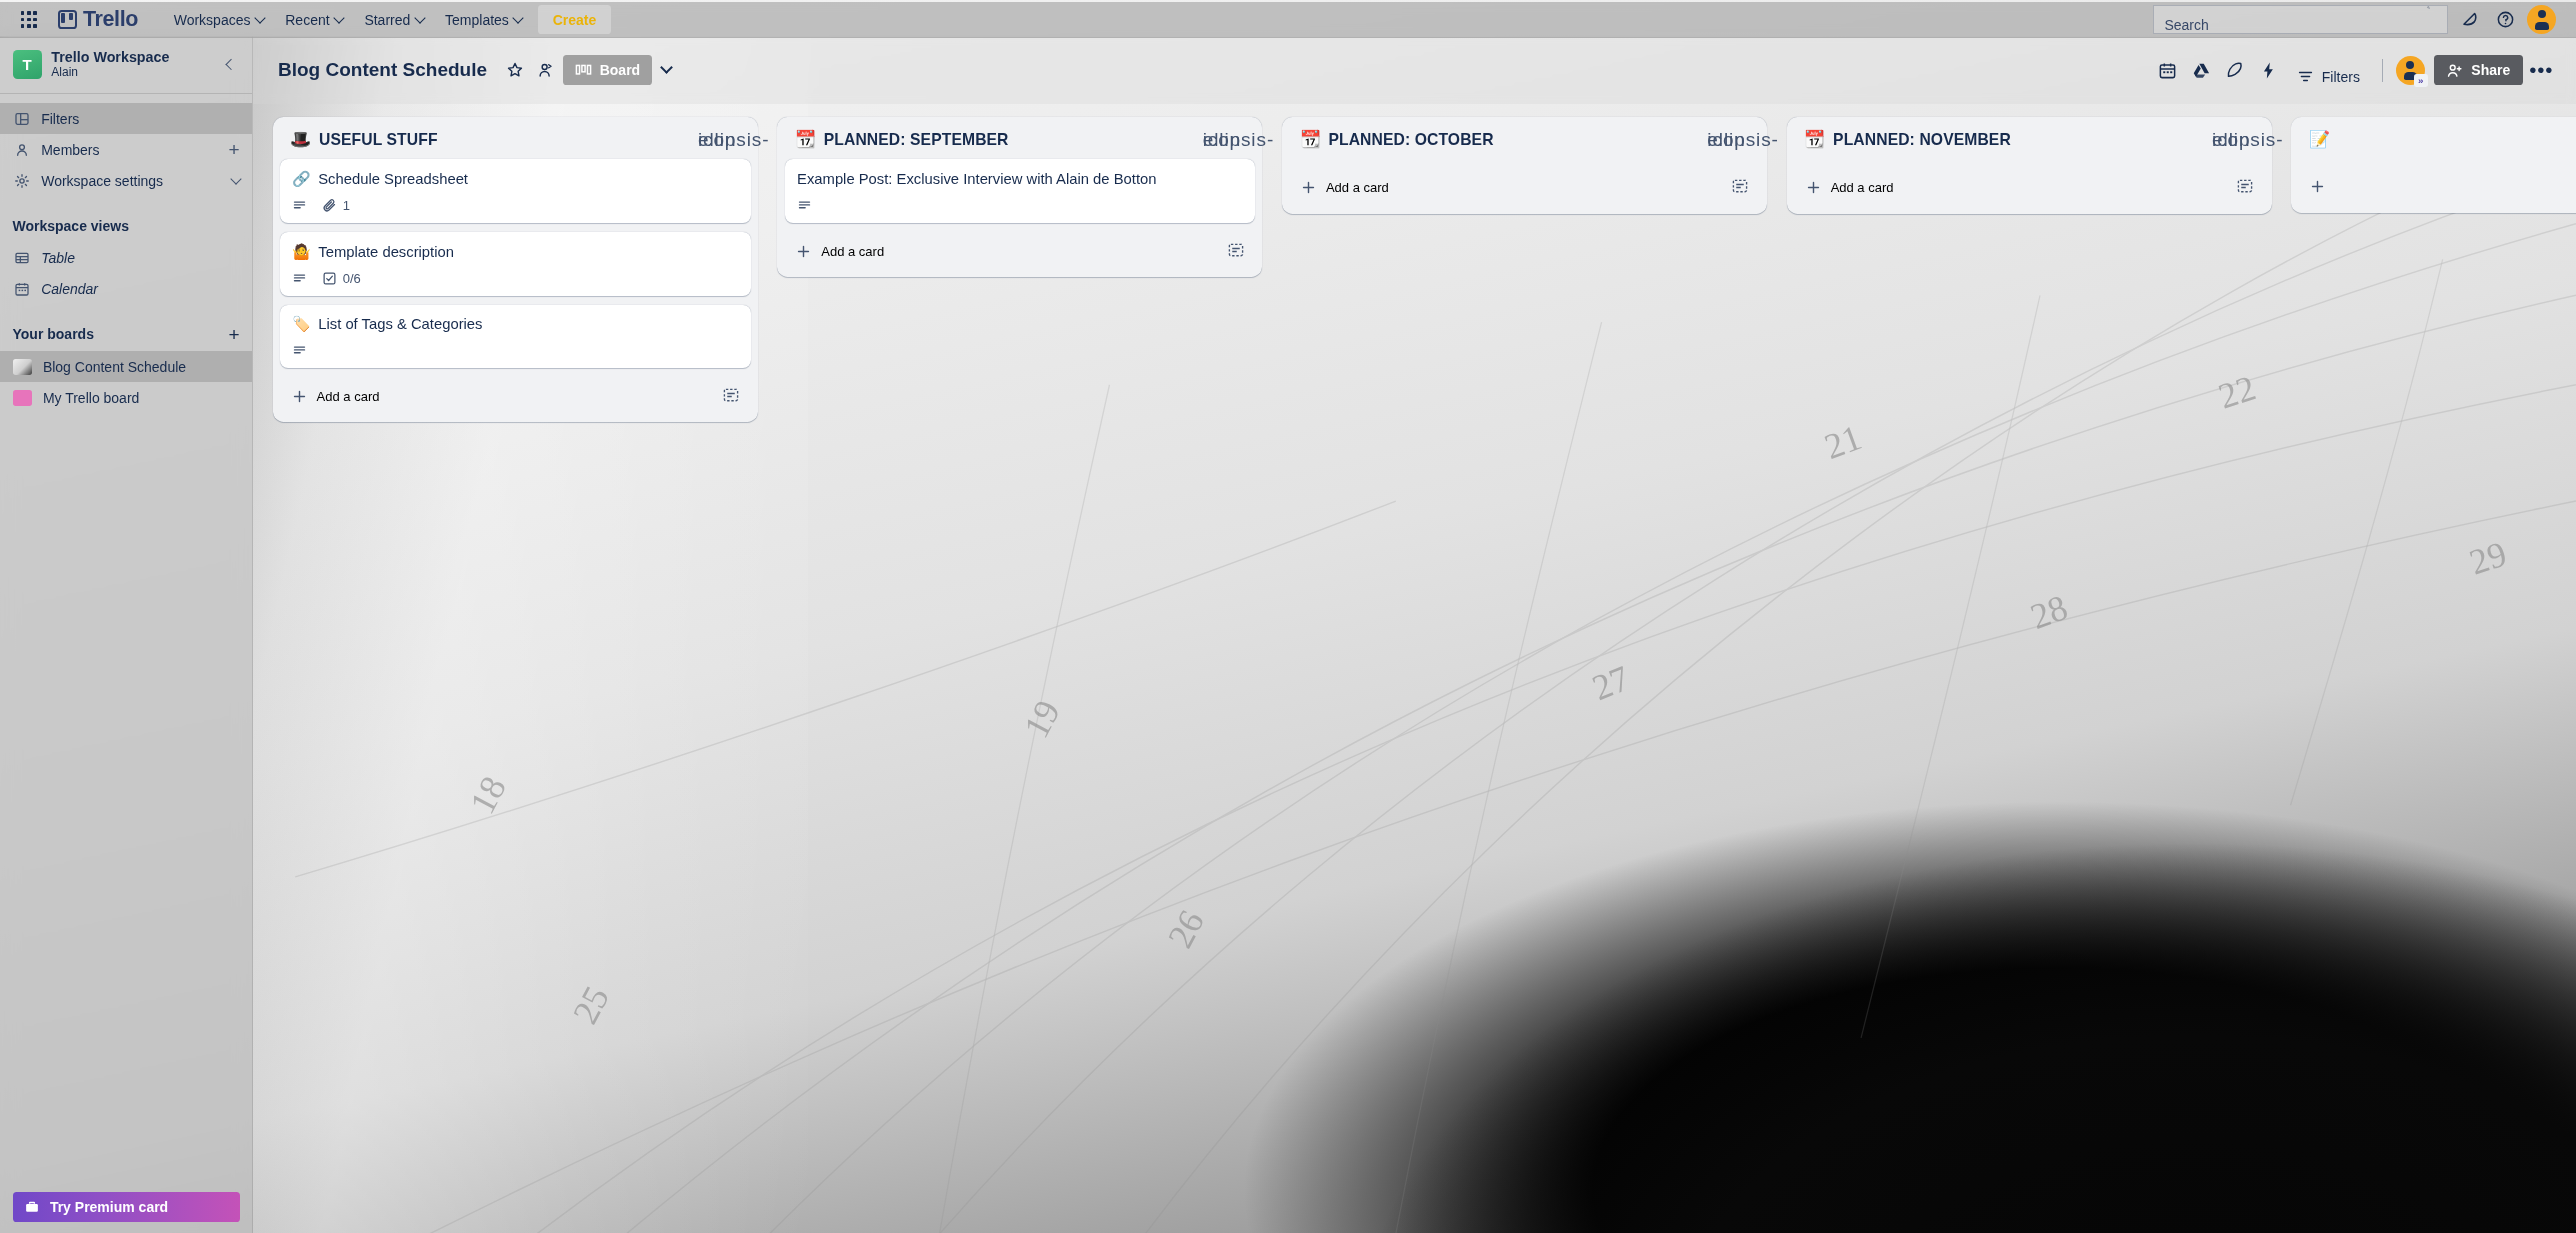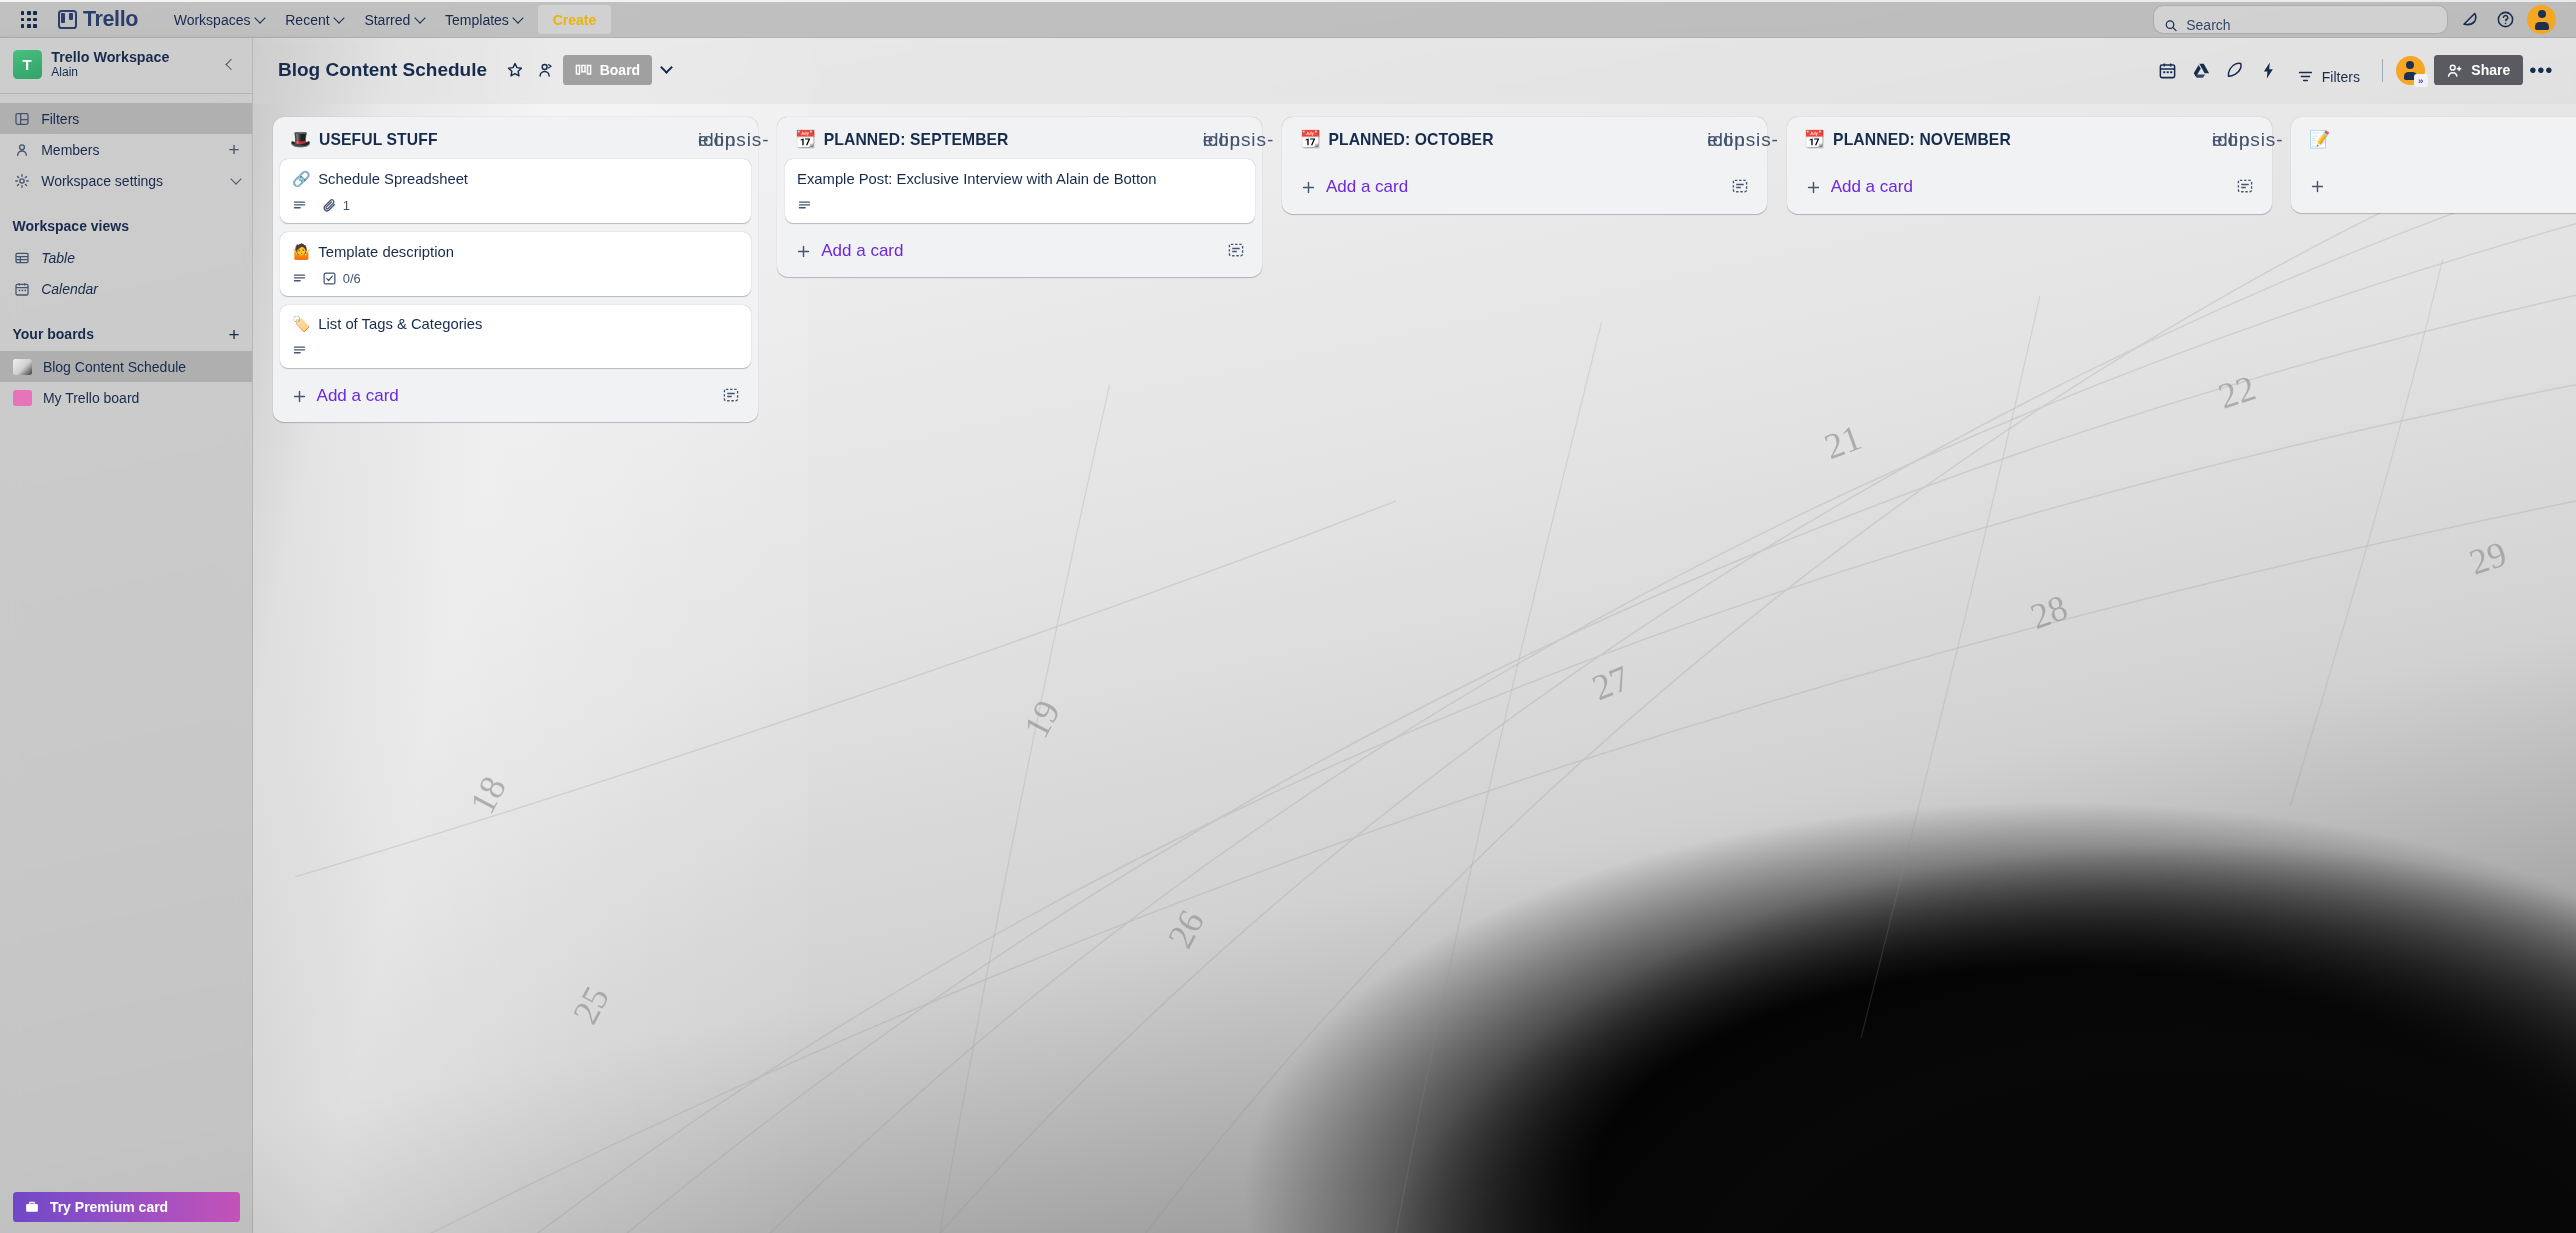--- a/index.html
+++ b/index.html
@@ -73,21 +73,21 @@
     font-size: 14px; font-weight: 600; color: #eab308;
     background: rgba(255,255,255,.28); border-radius: 3.6px; cursor: pointer; margin-left: 5.4px;
   }
   .chev { width: 8px; height: 8px; border-right: 1.8px solid currentColor; border-bottom: 1.8px solid currentColor;
           transform: rotate(45deg); margin-top: -3.6px; }
   #nav-right { margin-left: auto; display: flex; align-items: center; gap: 7.2px; }
   #search-box {
     display: flex; align-items: flex-end; gap: 8px;
     width: 295px; height: 29px; padding: 0 10.7px;
     background: rgba(255,255,255,.30); border: 0.9px solid rgba(23,43,77,.22);
-    border-radius: 10px; cursor: text;
+    border-radius: 0; cursor: text; flex-direction: column;
   }
   #search-input {
     background: transparent; border: none; outline: none;
     font-size: 14px; color: #172b4d; width: 100%; font-family: inherit;
   }
   #search-input::placeholder { color: #374868; opacity: 1; }
   .avatar {
     width: 29px; height: 29px; border-radius: 50%;
     background: #f5a623; display: flex; align-items: center; justify-content: center;
     cursor: pointer; position: relative; flex: none;
@@ -219,21 +219,21 @@
     font-size: 14.8px; color: #172b4d; line-height: 1.42;
     display: flex; align-items: flex-start; gap: 7.2px;
   }
   .card-emoji { font-size: 15px; line-height: 1.38; flex: none; }
   .card-badges { display: flex; align-items: center; gap: 15px; margin-top: 8px; color: #44546f; }
   .badge { display: flex; align-items: center; gap: 5.4px; font-size: 13px; color: #44546f; }
   .list-footer {
     display: flex; align-items: center; margin-top: 9px;
     height: 38px; padding: 0 10.7px; border-radius: 7.2px; cursor: pointer; position: relative;
   }
-  .addcard-txt { font-size: 17px; color: #6d28d9; margin-left: 9px; }
+  .addcard-txt { font-size: 13px; color: #000000; margin-left: 9px; }
   .tmpl-icon { position: absolute; right: 10.7px; color: #44546f; }
   .list-peek {
     width: 485px; flex: none; background: #f1f2f4; border-radius: 10.7px;
     padding: 10.7px 7.2px 7.2px 7.2px; display: flex; flex-direction: column;
     box-shadow: 0 0.9px 0.9px rgba(9,30,66,.25);
   }
 </style>
 </head>
 <body>
 

